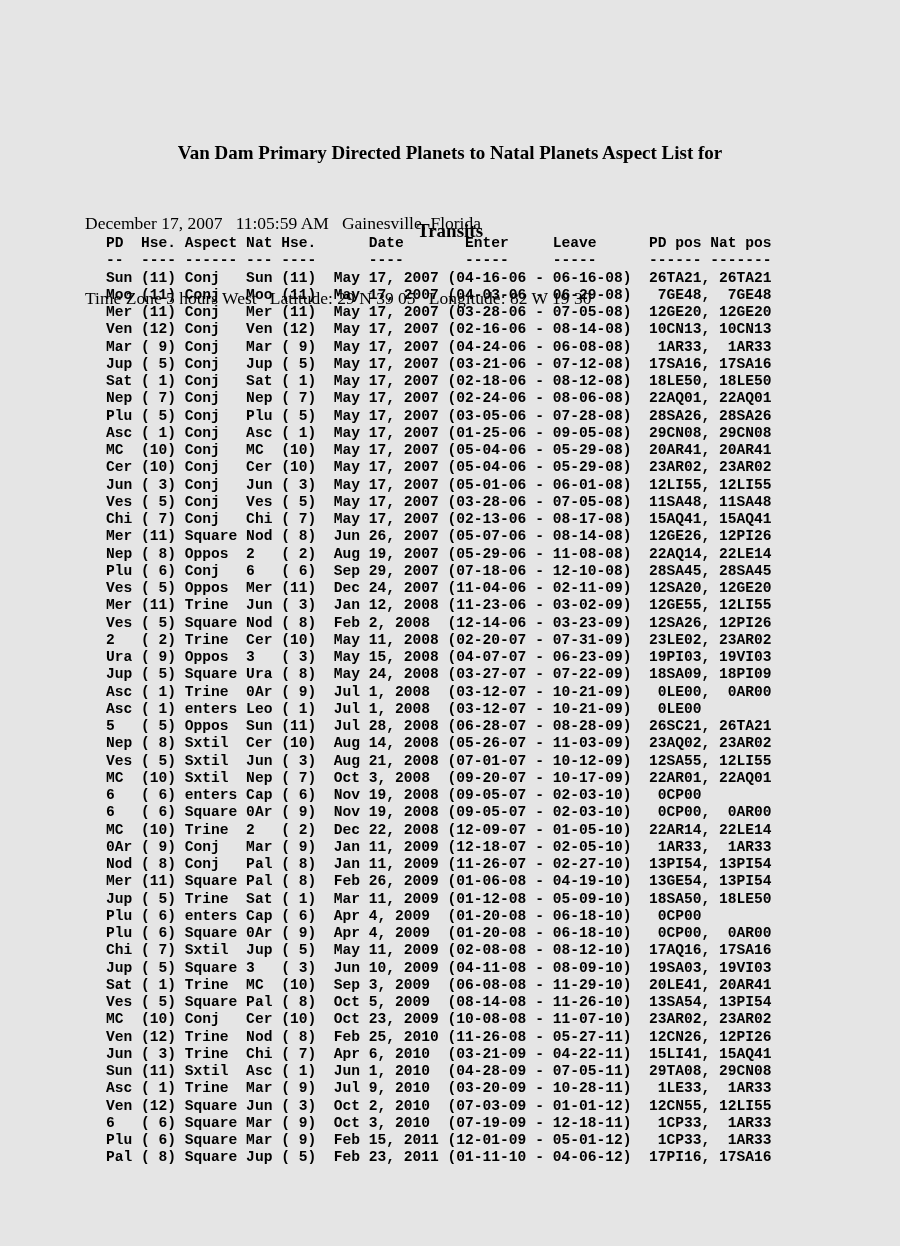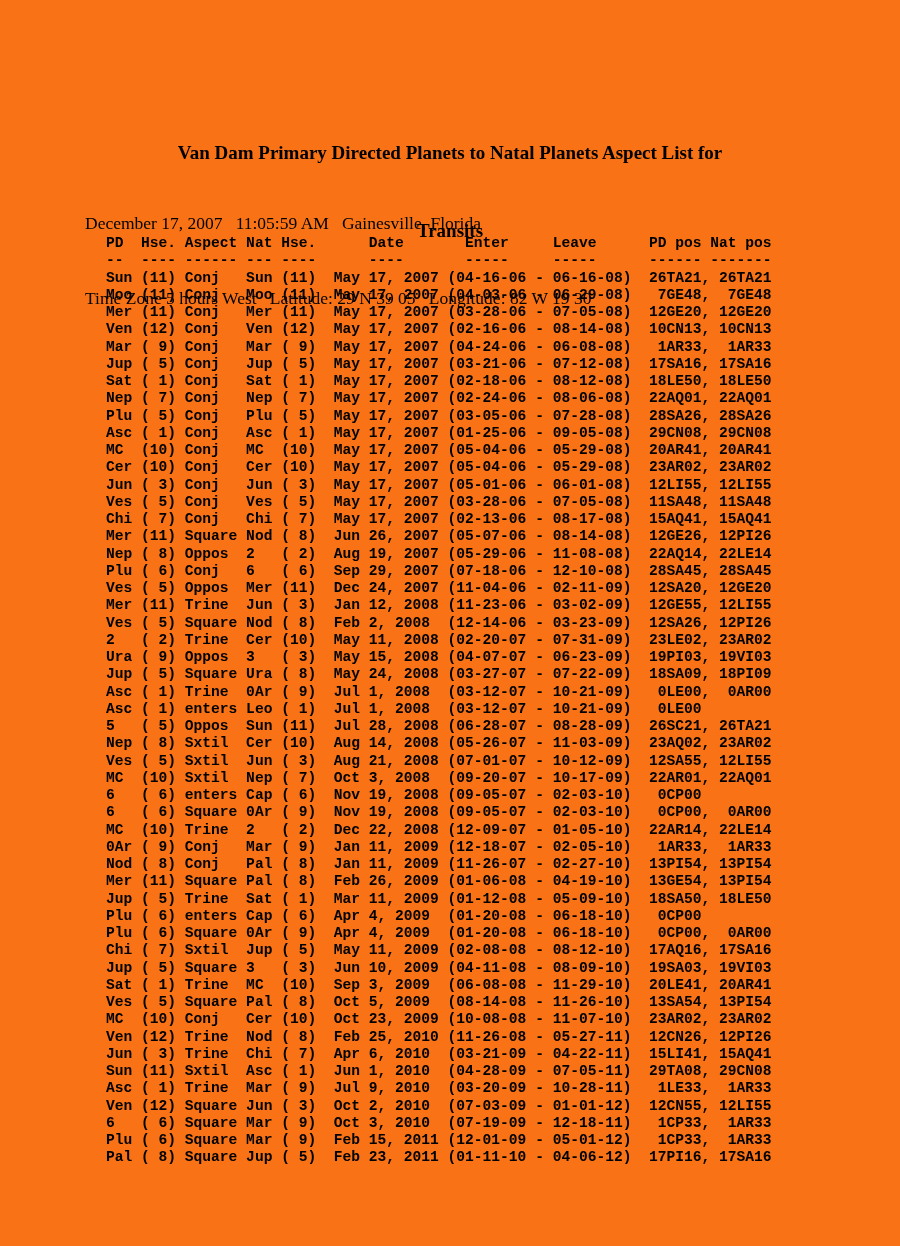--- a/index.html
+++ b/index.html
@@ -10,21 +10,21 @@
   body {
     width: 900px;
     height: 1246px;
     position: relative;
     color: #000000;
     overflow: hidden;
   }
   .page {
     position: absolute;
     inset: 0;
-    background: #f97316;
+    background: #e5e5e5;
   }
   .title-block {
     position: absolute;
     top: 88px;
     left: 0;
     width: 900px;
     text-align: center;
     font-family: "Liberation Serif", serif;
     font-weight: bold;
     font-size: 19px;

